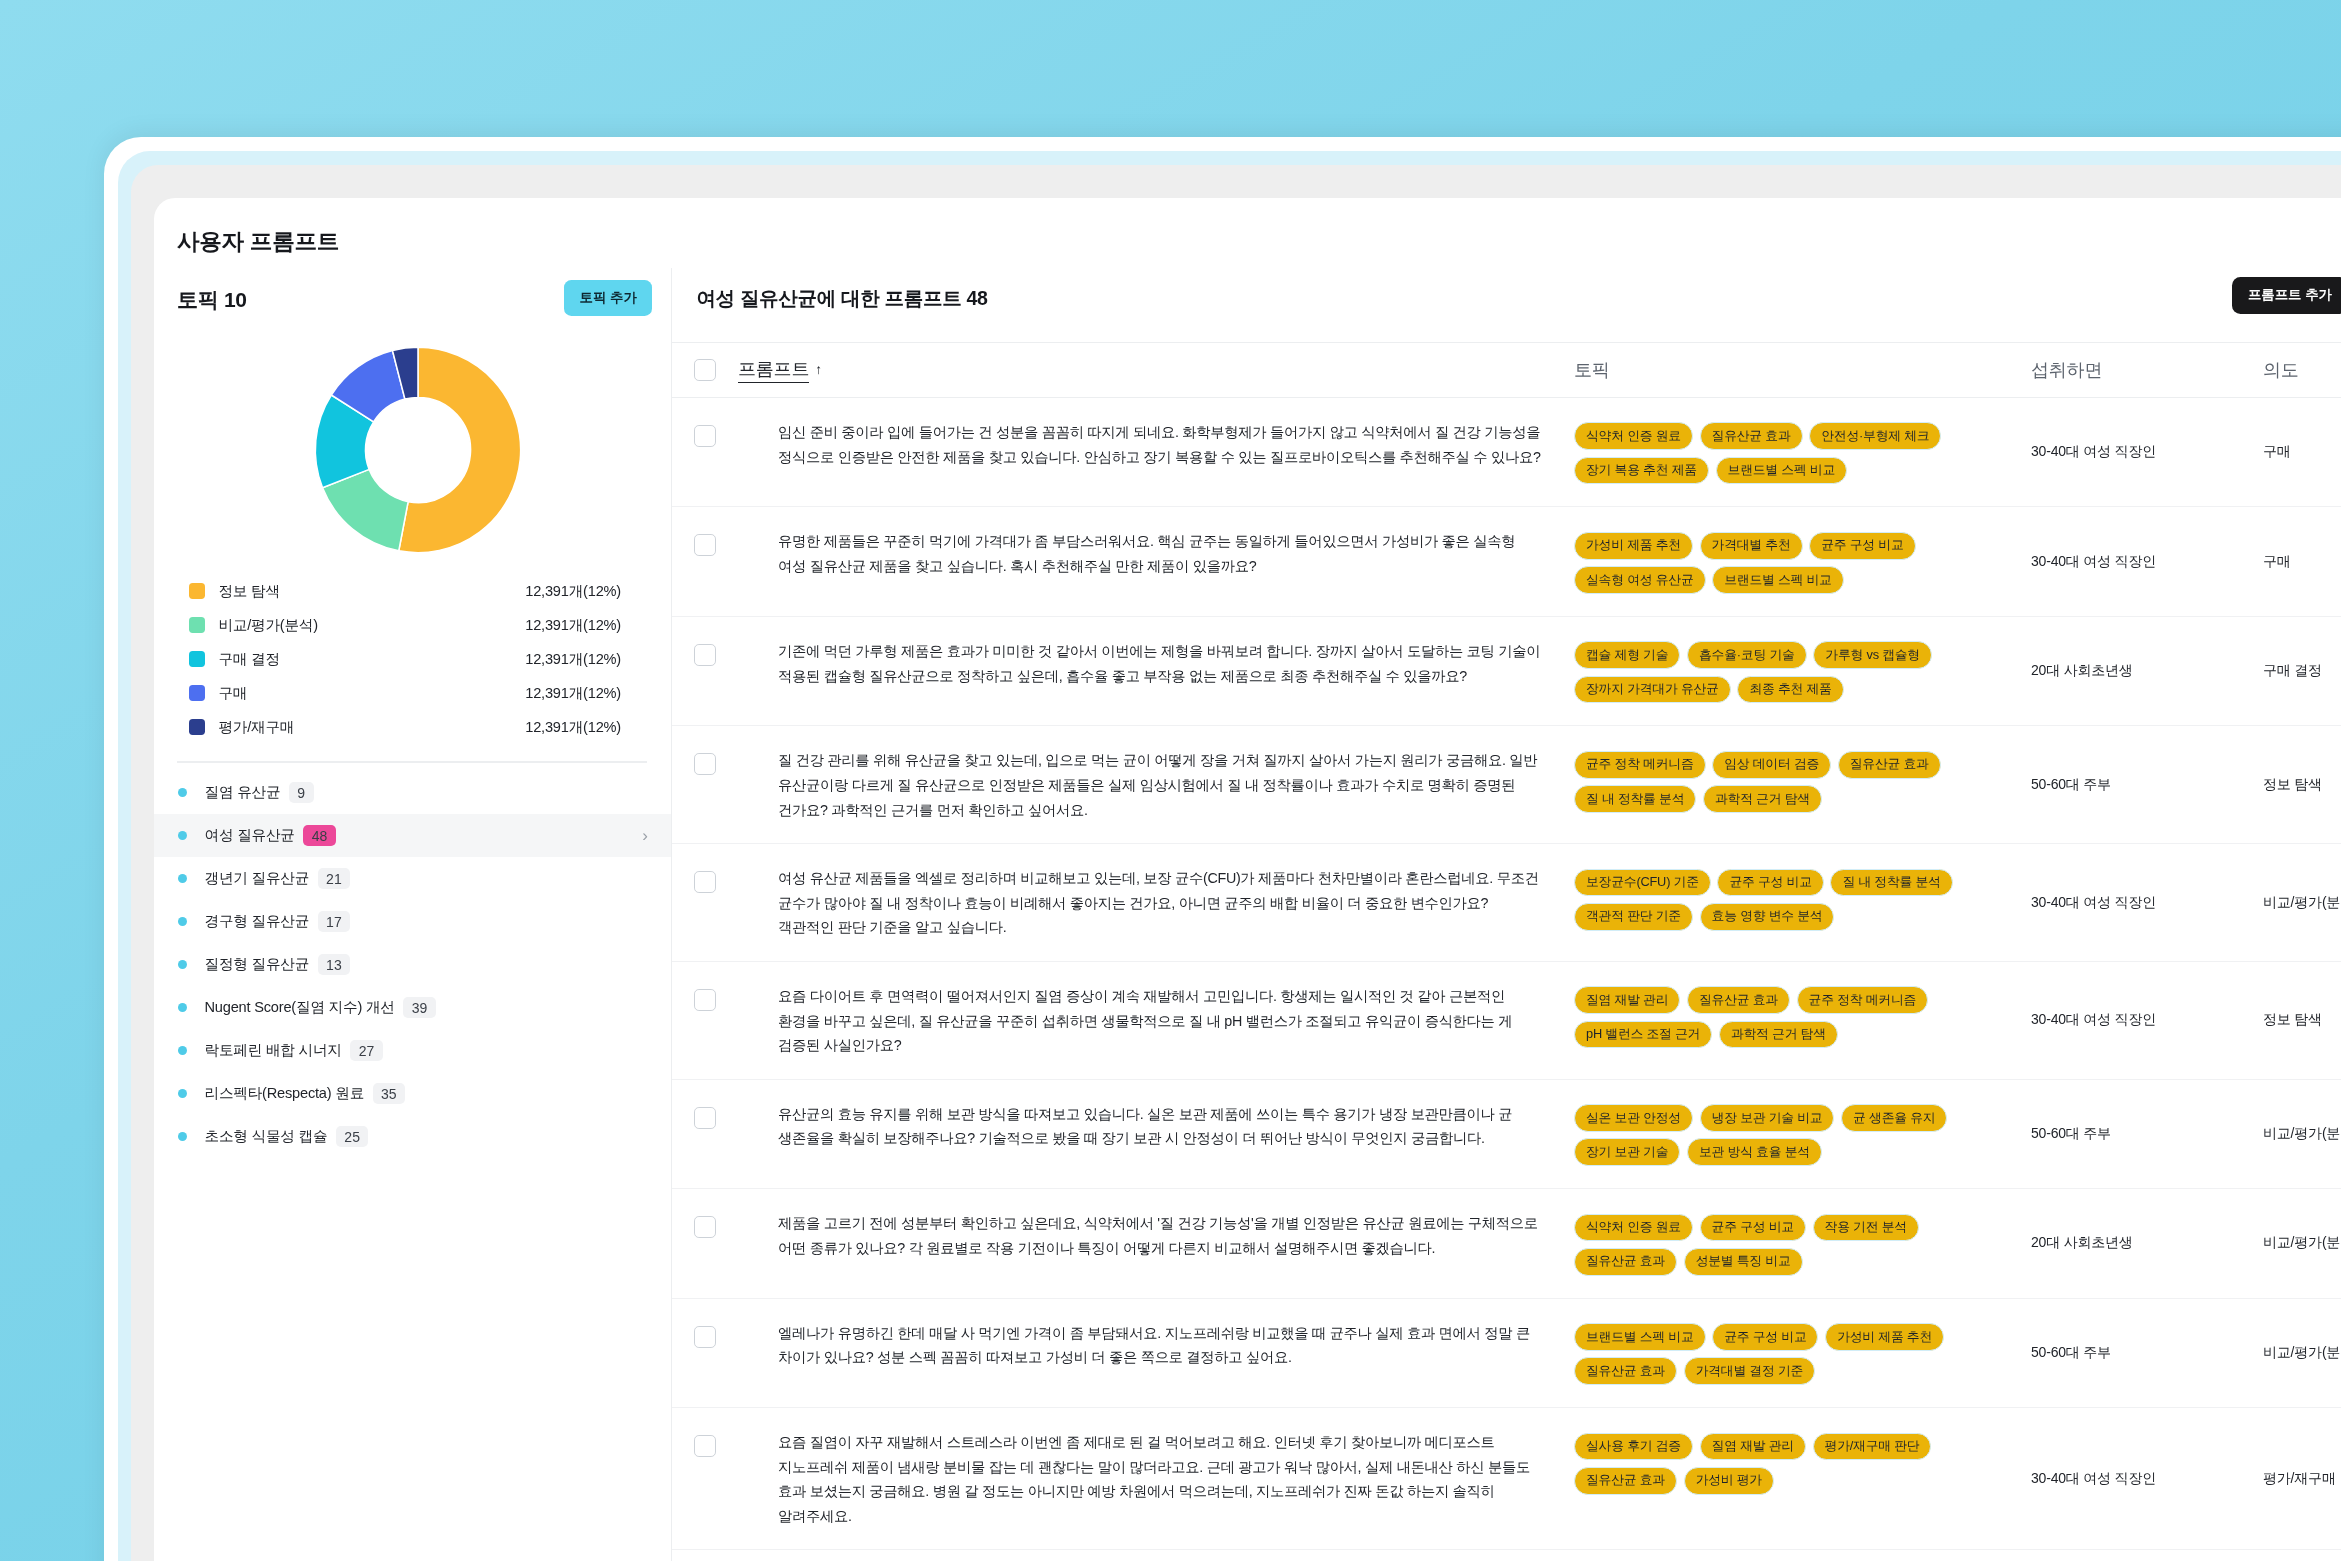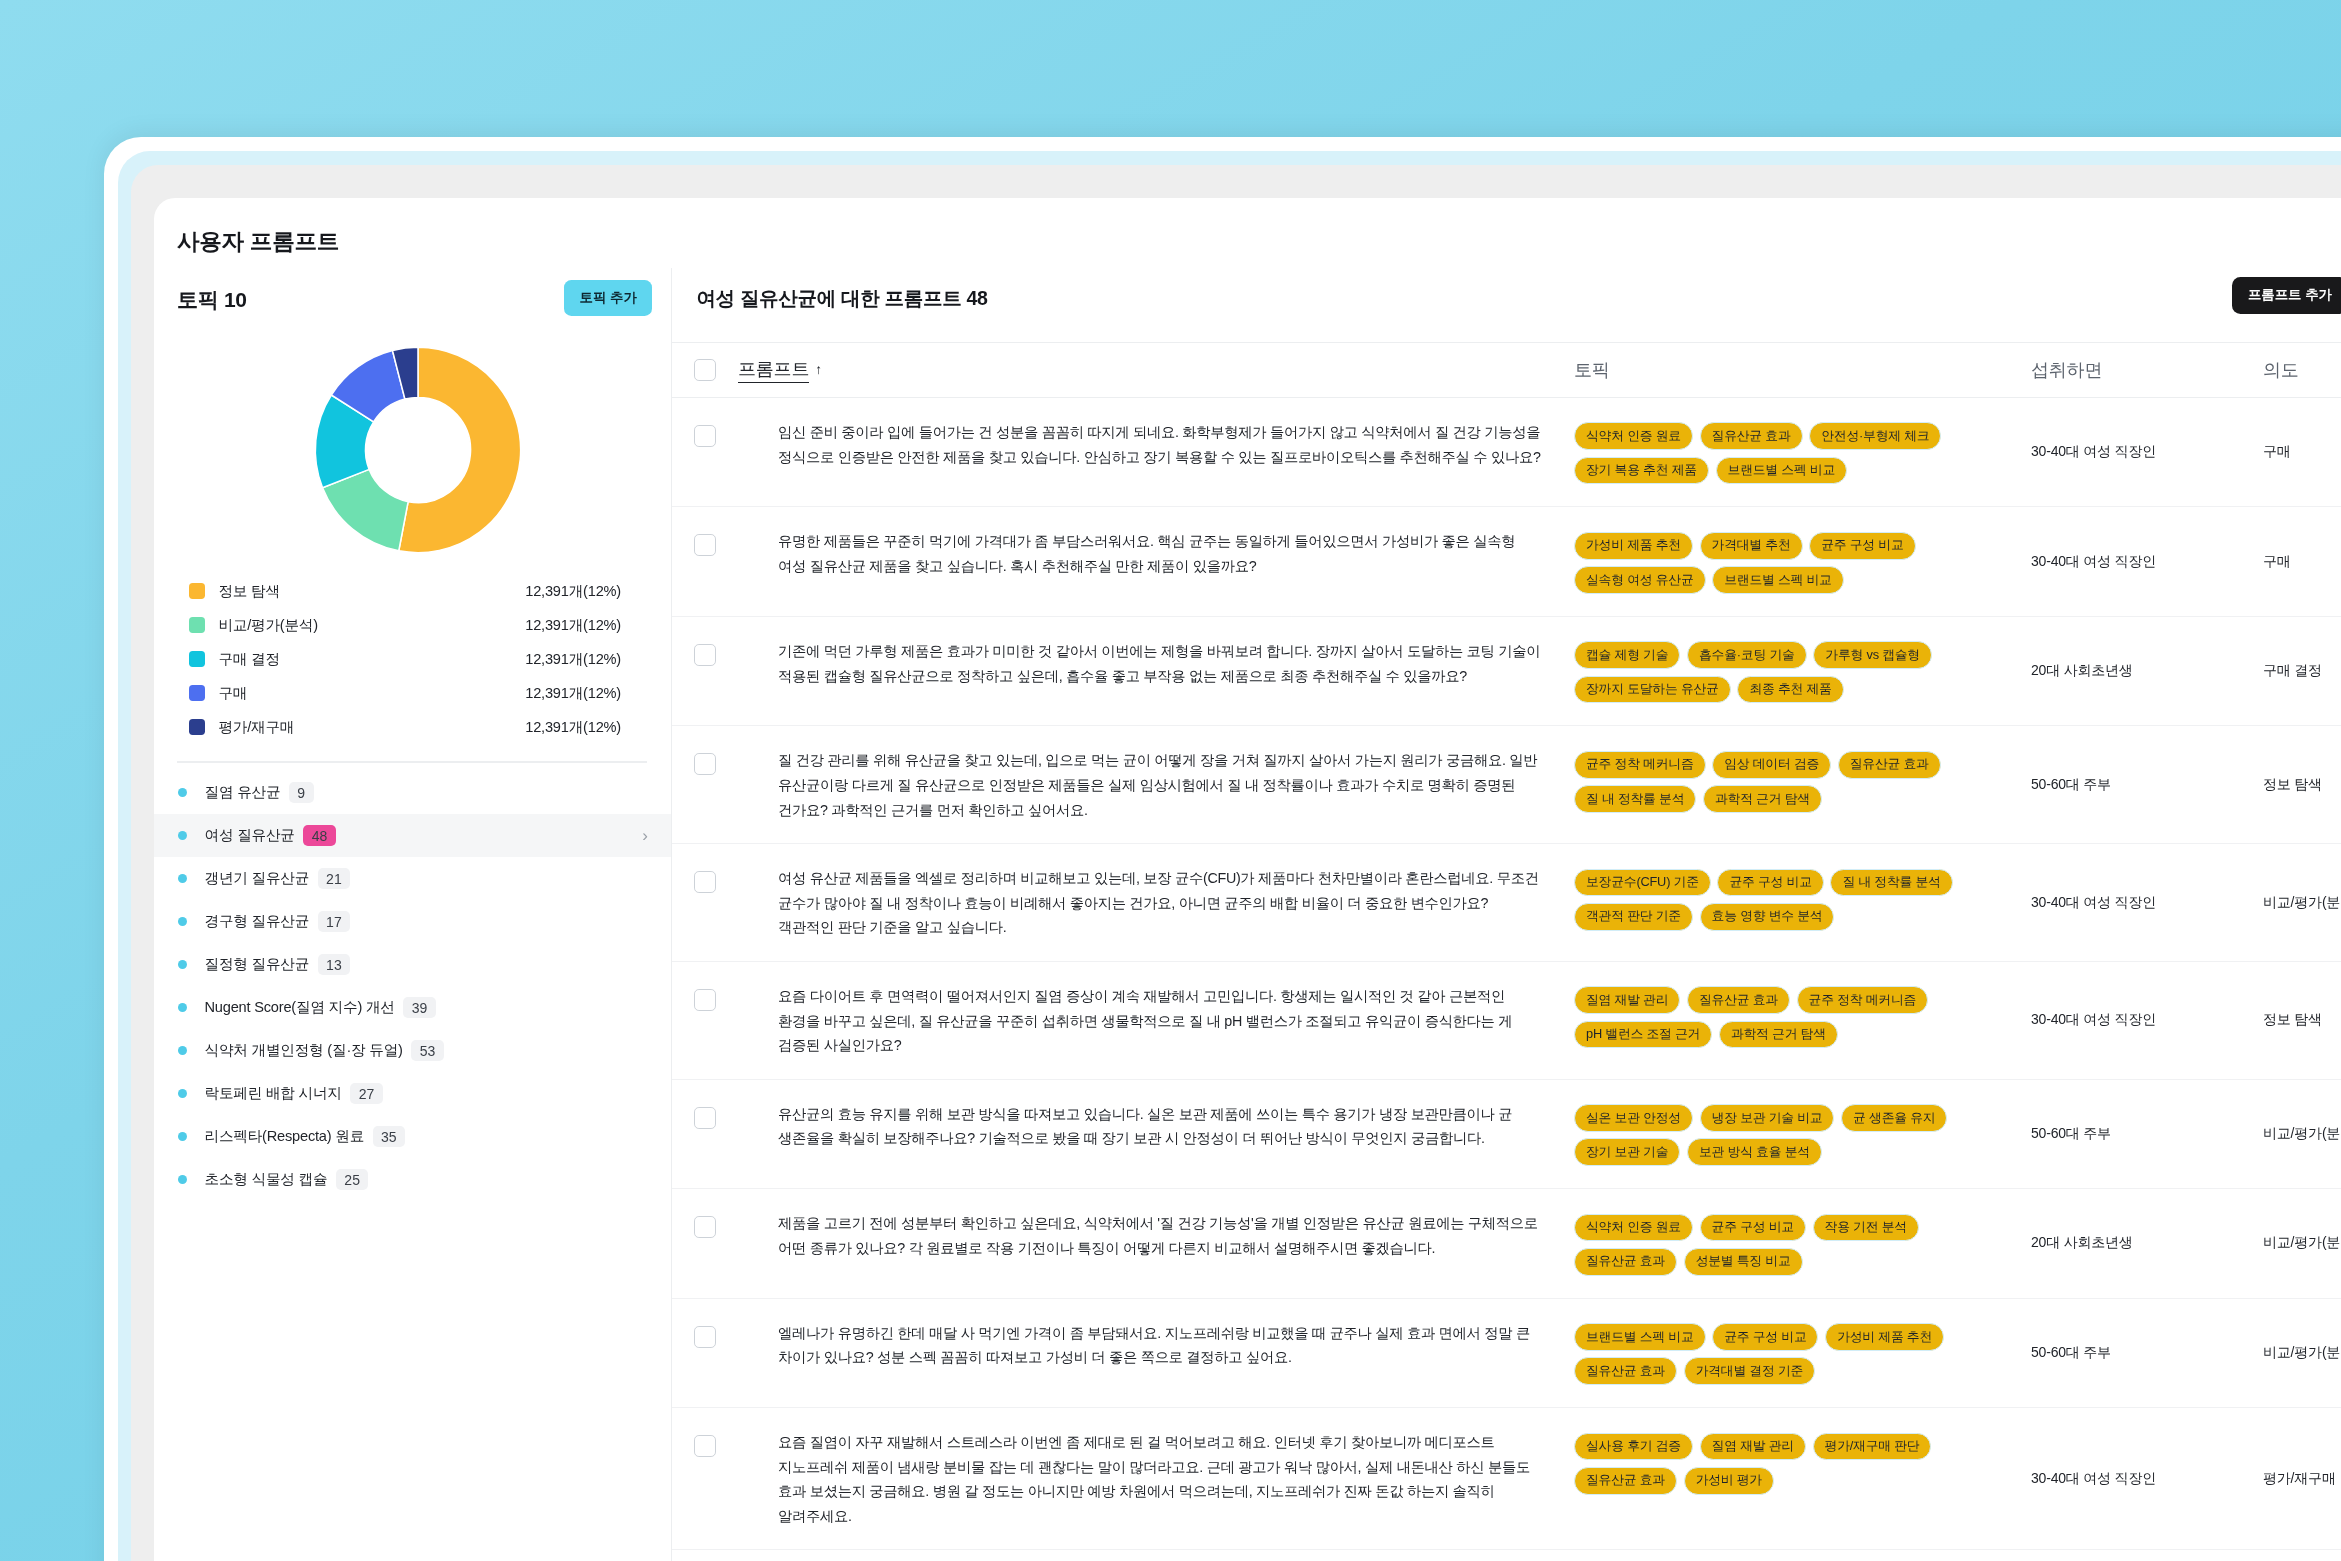--- a/index.html
+++ b/index.html
@@ -306,25 +306,20 @@
         <span class="topic-label">질정형 질유산균</span>
         <span class="topic-badge">13</span>
       </div>
       <div class="topic-item">
         <span class="topic-dot"></span>
         <span class="topic-label">Nugent Score(질염 지수) 개선</span>
         <span class="topic-badge">39</span>
       </div>
       <div class="topic-item">
         <span class="topic-dot"></span>
-        <span class="topic-label">식약처 개별인정형 (질·장 듀얼)</span>
-        <span class="topic-badge">53</span>
-      </div>
-      <div class="topic-item">
-        <span class="topic-dot"></span>
         <span class="topic-label">락토페린 배합 시너지</span>
         <span class="topic-badge">27</span>
       </div>
       <div class="topic-item">
         <span class="topic-dot"></span>
         <span class="topic-label">리스펙타(Respecta) 원료</span>
         <span class="topic-badge">35</span>
       </div>
       <div class="topic-item">
         <span class="topic-dot"></span>
@@ -414,21 +409,21 @@
           <div class="checkbox"></div>
         </div>
         <div class="c-prompt">
           <div class="prompt-text">기존에 먹던 가루형 제품은 효과가 미미한 것 같아서 이번에는 제형을 바꿔보려 합니다. 장까지 살아서 도달하는 코팅 기술이 적용된 캡슐형 질유산균으로 정착하고 싶은데, 흡수율 좋고 부작용 없는 제품으로 최종 추천해주실 수 있을까요?</div>
         </div>
         <div class="c-topic">
           <div class="chips">
             <span class="chip">캡슐 제형 기술</span>
             <span class="chip">흡수율·코팅 기술</span>
             <span class="chip">가루형 vs 캡슐형</span>
-            <span class="chip">장까지 도달하는 유산균</span>
+            <span class="chip">장까지 가격대가 유산균</span>
             <span class="chip">최종 추천 제품</span>
           </div>
         </div>
         <div class="c-persona v-center">
           <span class="meta-text">20대 사회초년생</span>
         </div>
         <div class="c-intent v-center">
           <span class="meta-text">구매 결정</span>
         </div>
       </div>

